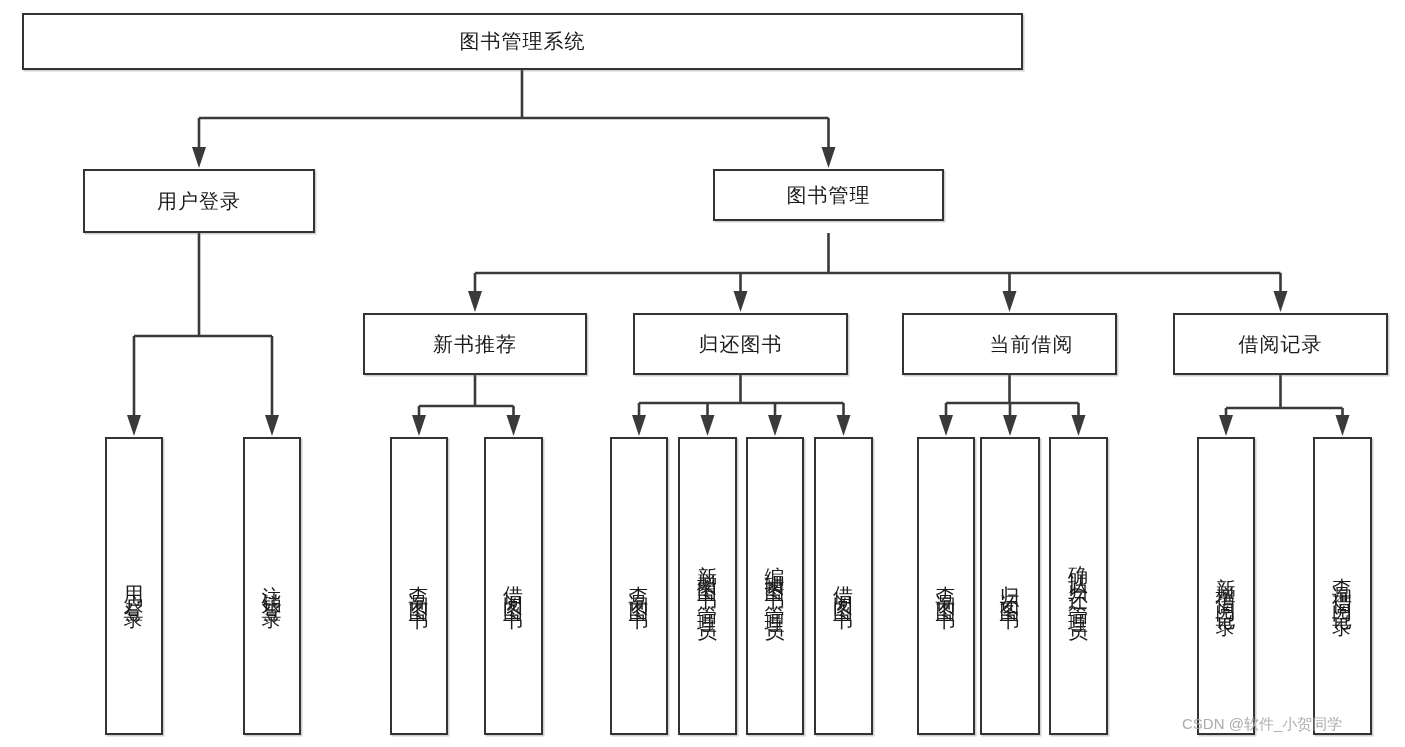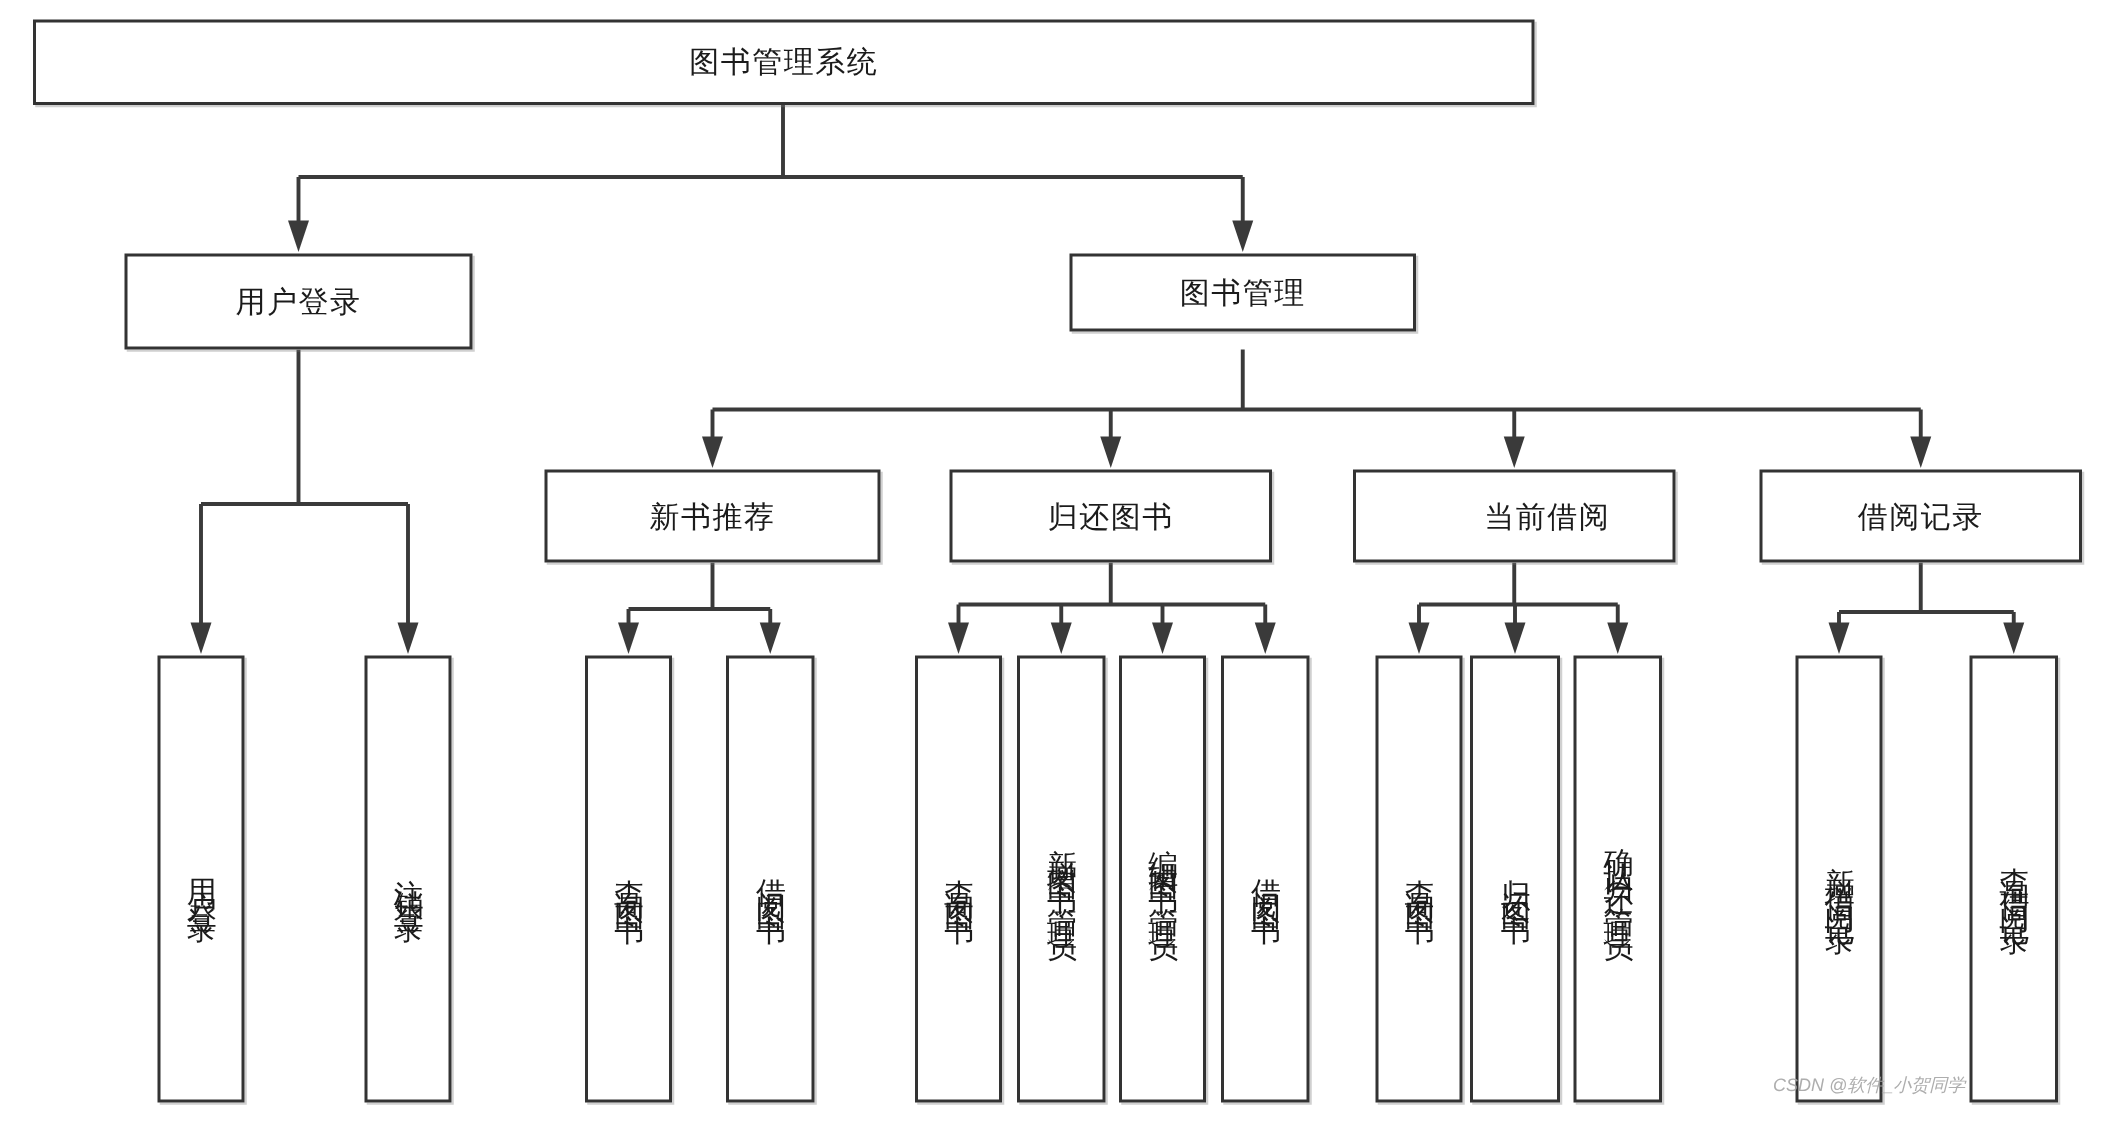--- a/index.html
+++ b/index.html
@@ -45,24 +45,23 @@
     font-size: 20px;
     letter-spacing: 8px;
     line-height: 1;
     white-space: nowrap;
   }
   #watermark {
     position: absolute;
     left: 1182px;
     top: 715px;
     z-index: 3;
-    font-size: 12px;
+    font-size: 15px;
     color: rgba(164,164,164,0.9);
     white-space: nowrap;
-    font-style: italic;
   }
 </style>
 </head>
 <body>
 
 <div id="stage">
 
   <svg id="wires" viewBox="0 0 1405 747" xmlns="http://www.w3.org/2000/svg">
     <g stroke="#3a3a3a" stroke-width="2.6" fill="none">
 

